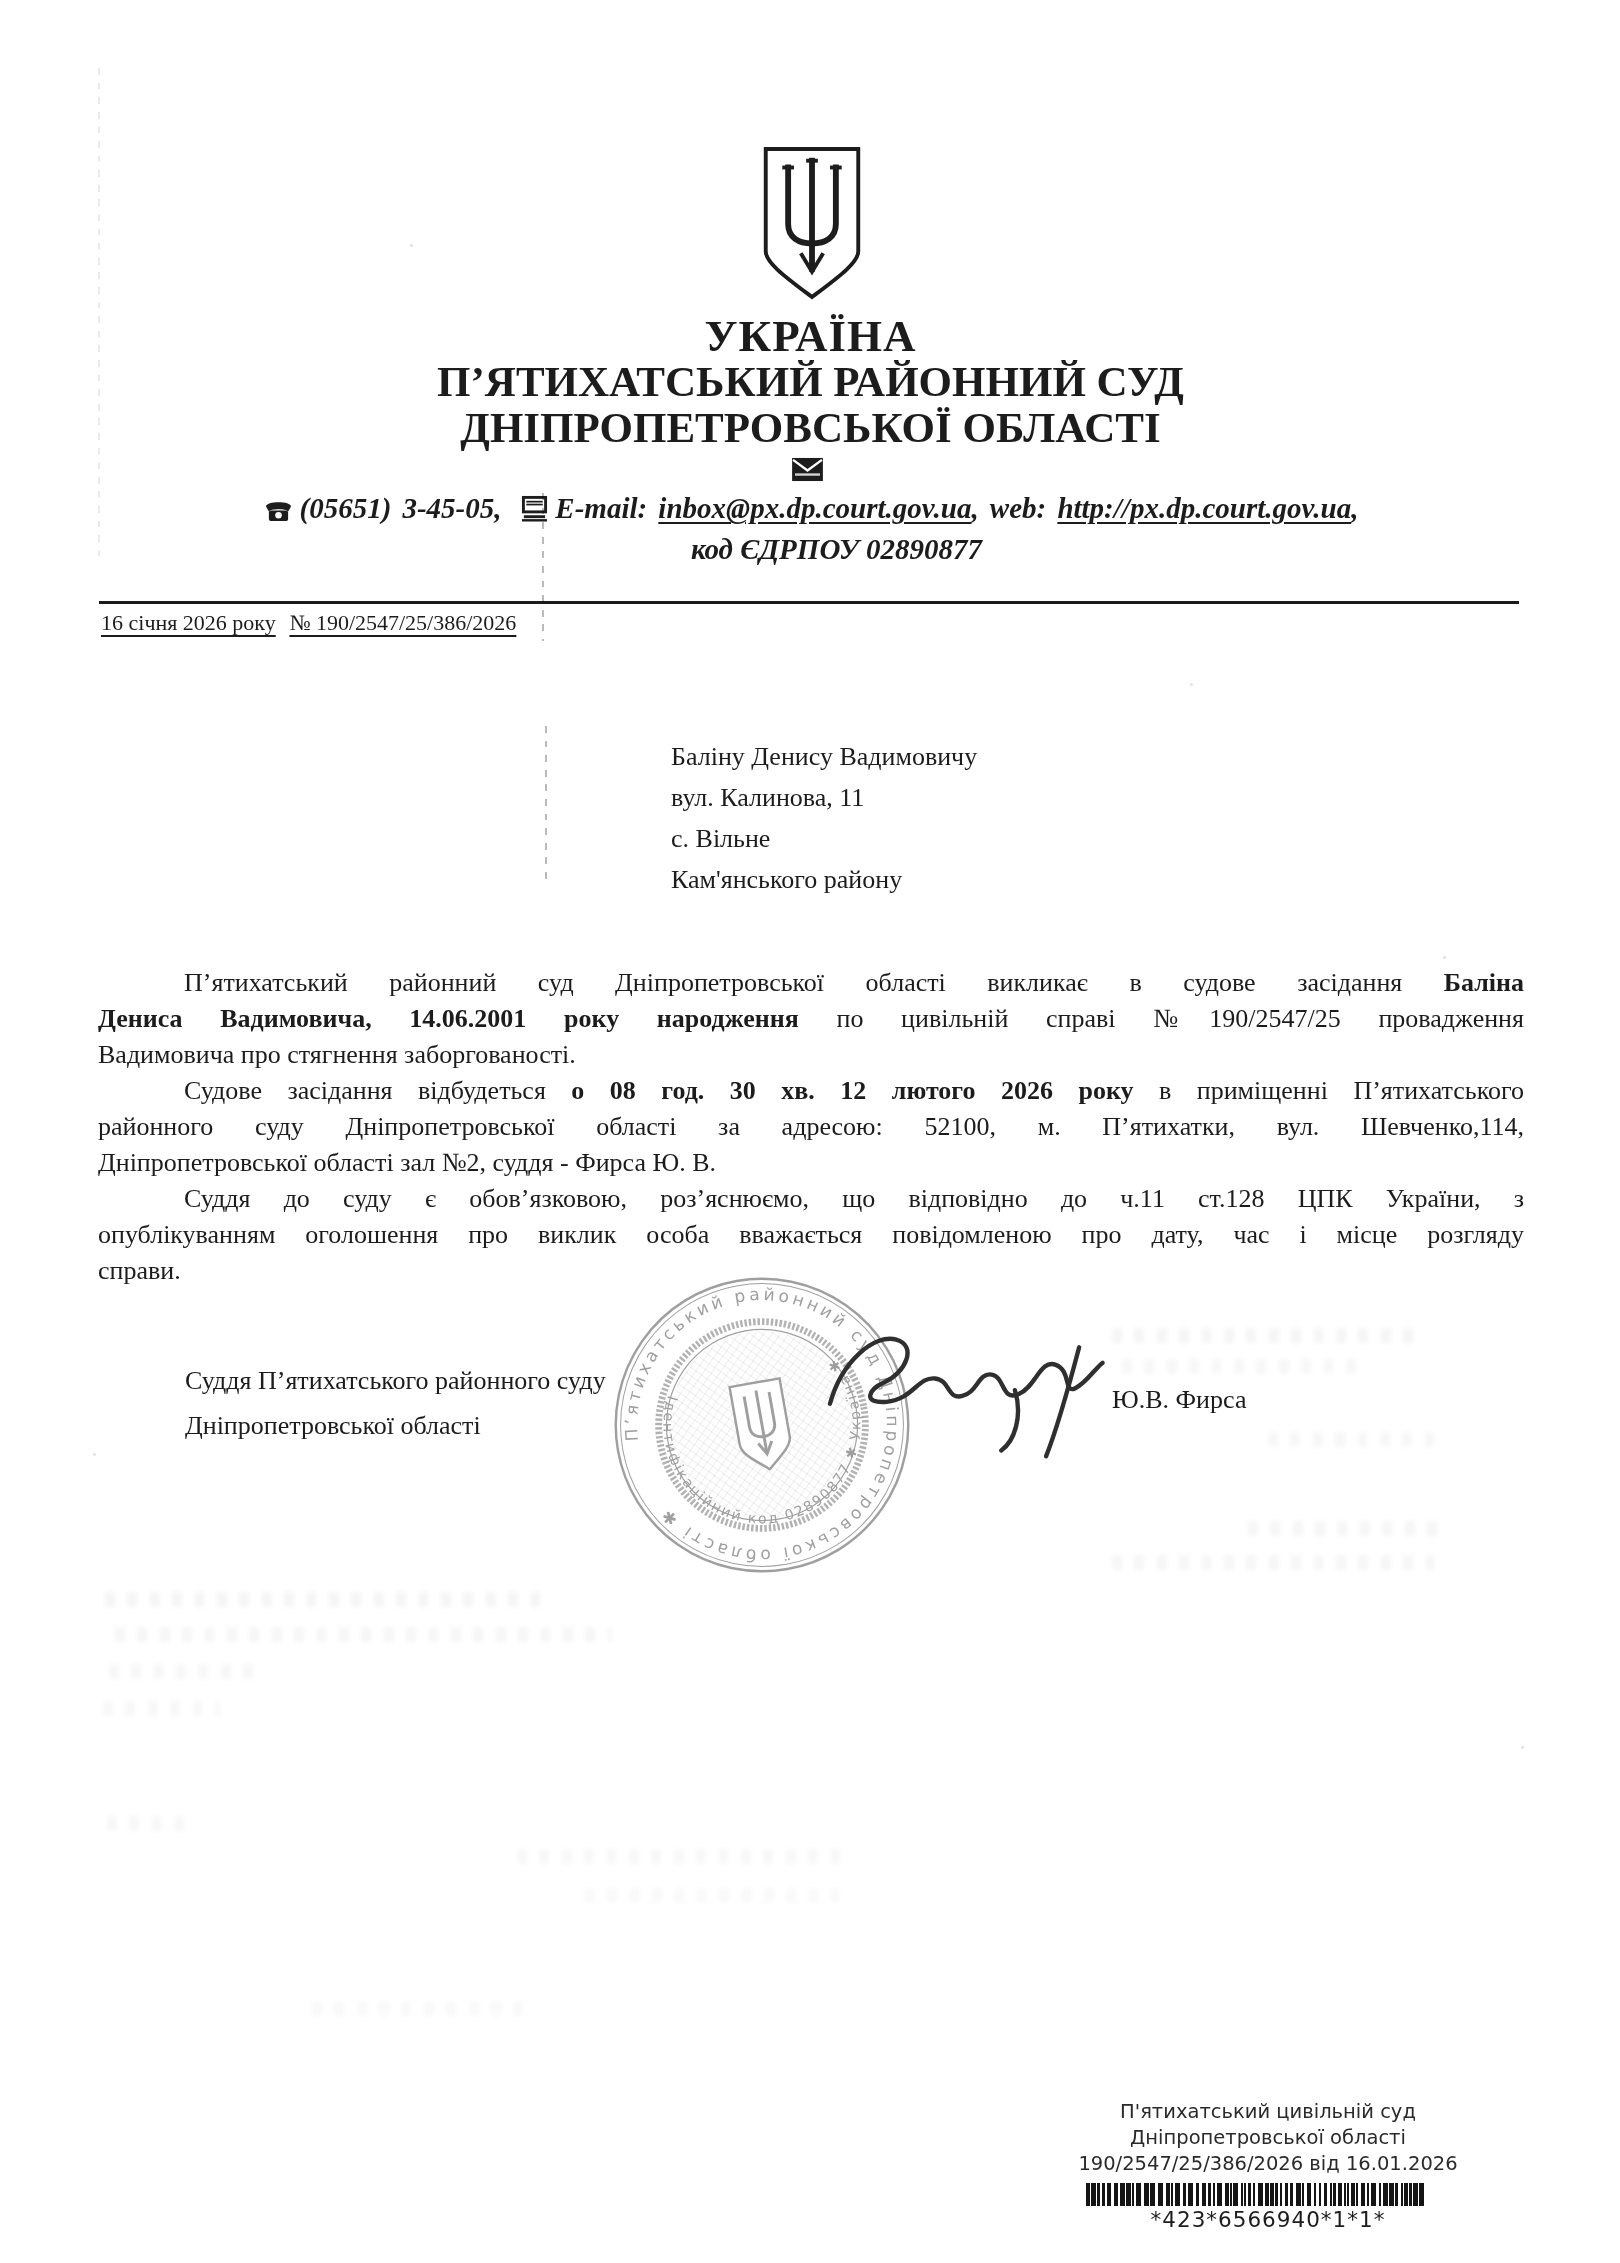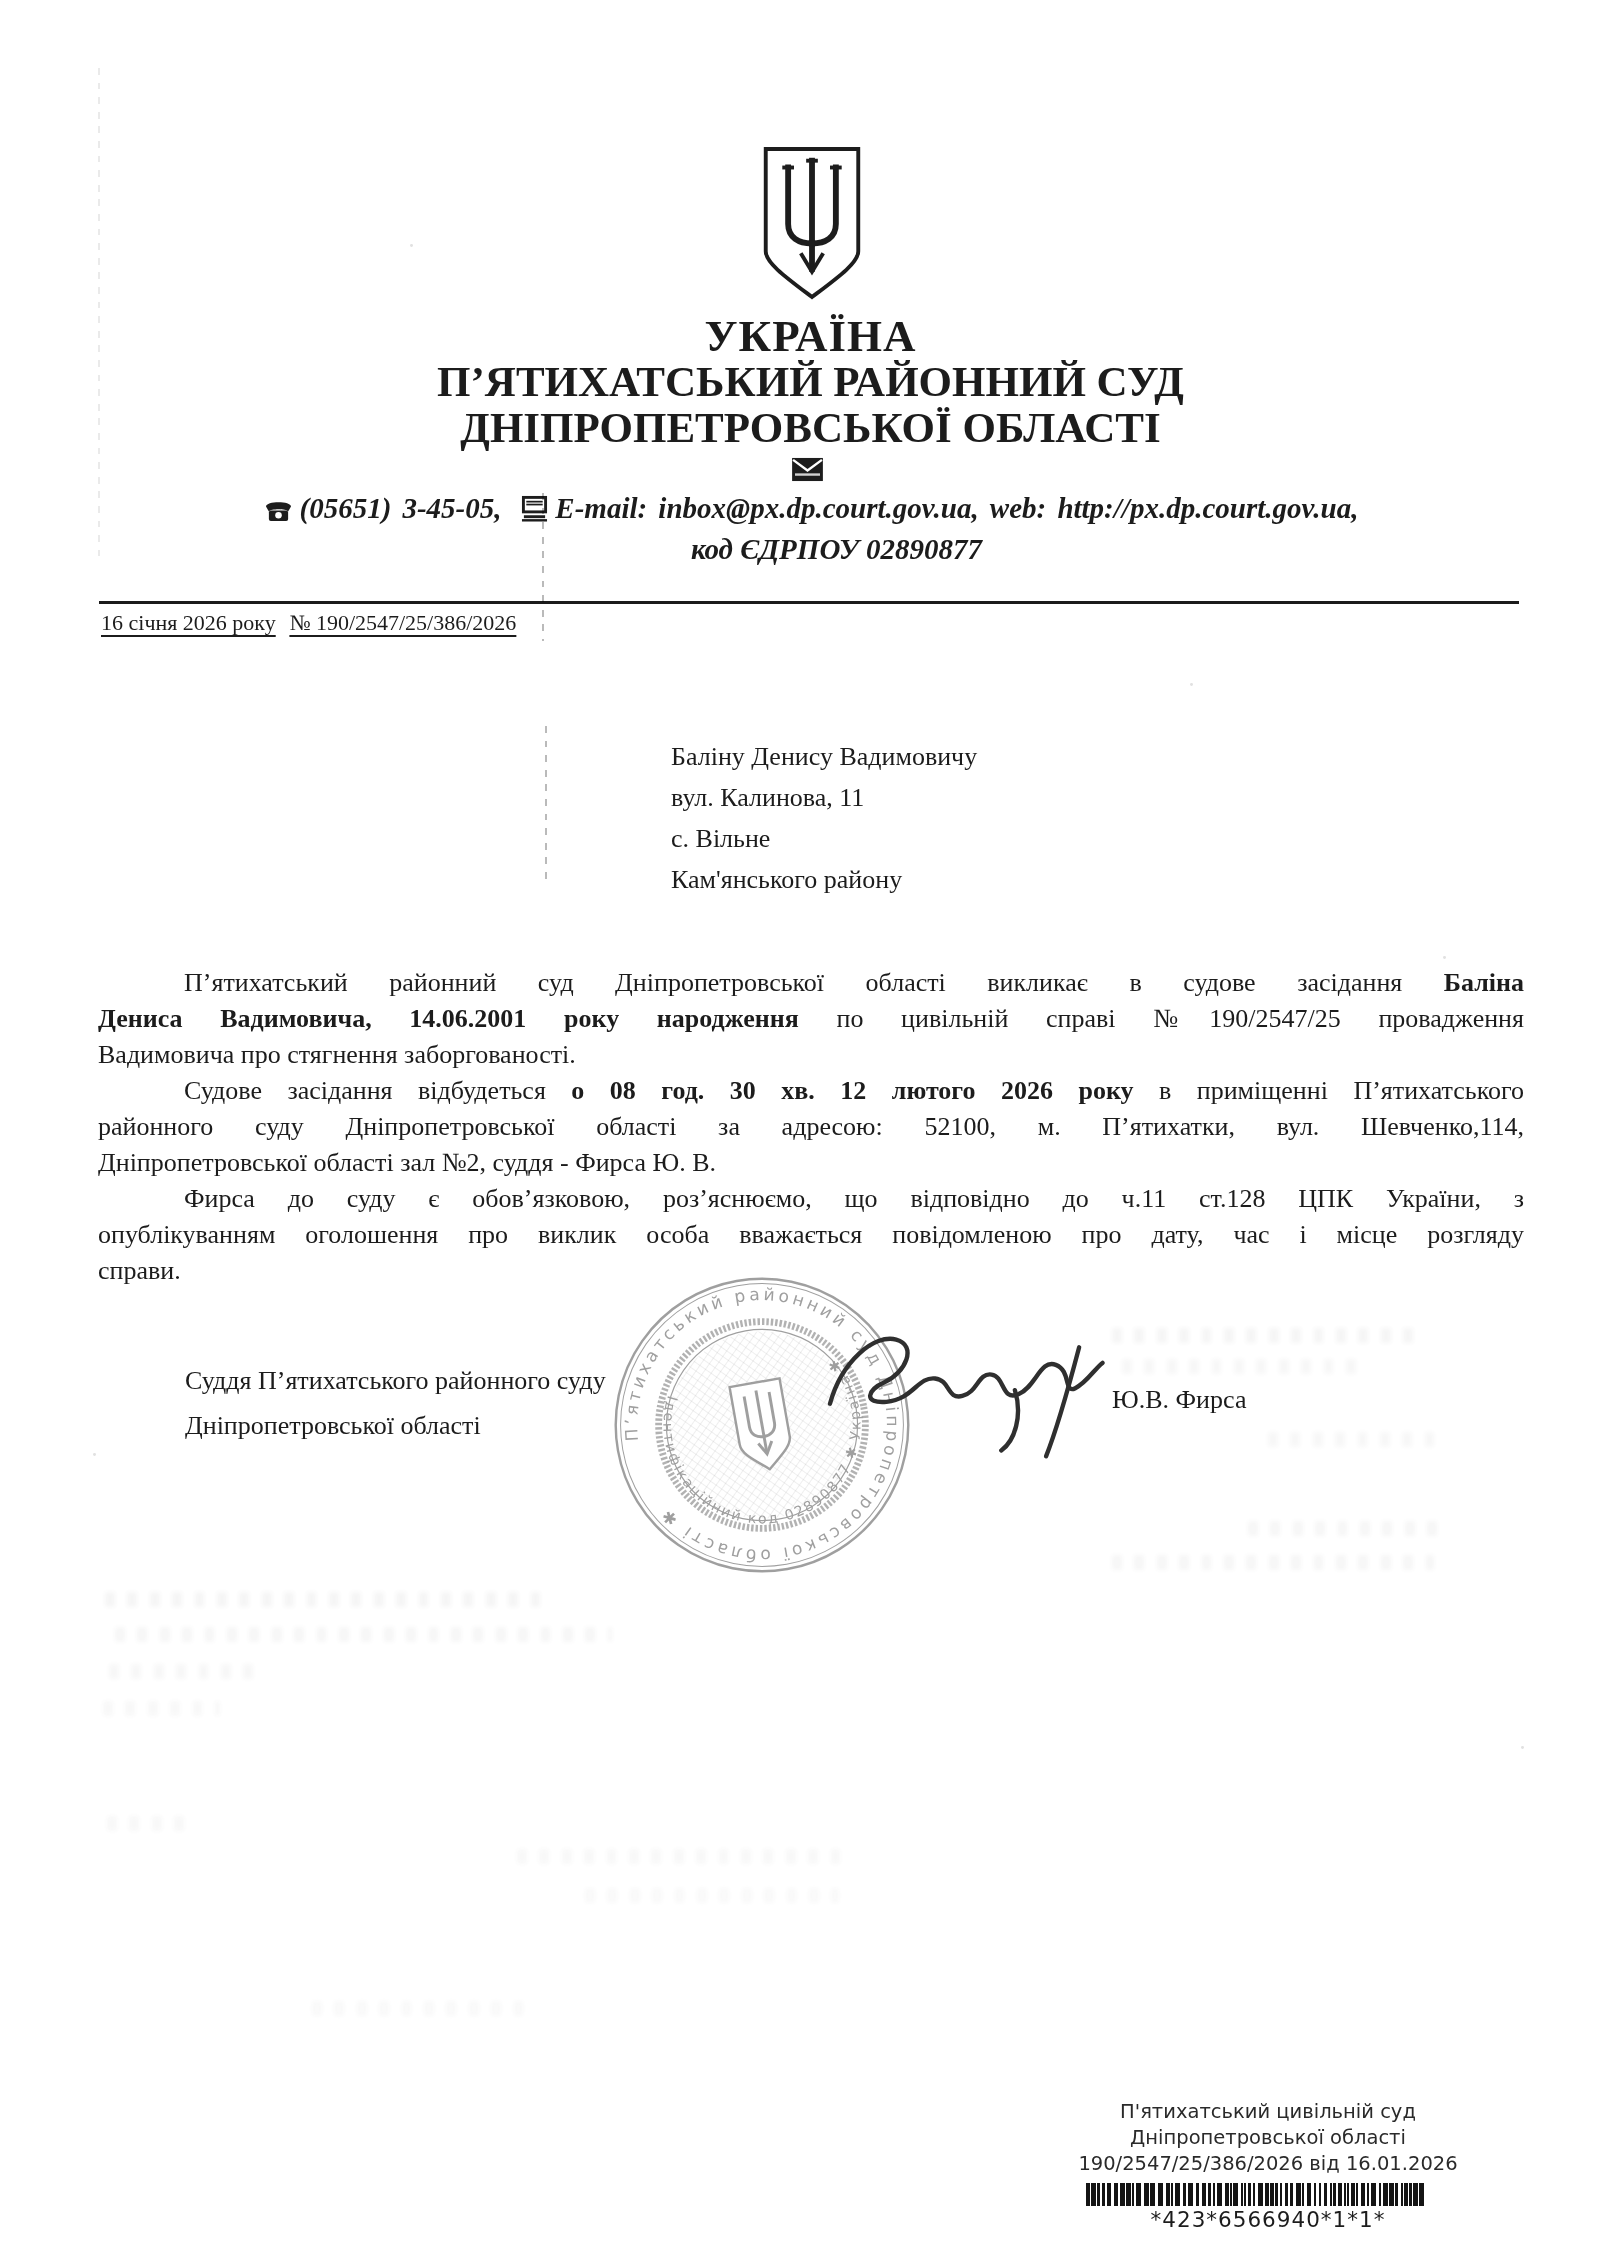--- a/index.html
+++ b/index.html
@@ -7,21 +7,21 @@
         font-family:"Liberation Serif","DejaVu Serif",serif;color:#1c1c1c;}
   
   .emblem{position:absolute;left:756px;top:144px;width:112px;height:160px;}
   .hline{position:absolute;left:0;width:1621px;text-align:center;white-space:nowrap;}
   .h-country{top:310px;font-size:45px;font-weight:bold;letter-spacing:1px;}
   .h-court1{top:357px;font-size:43px;font-weight:bold;}
   .h-court2{top:403px;font-size:43px;font-weight:bold;}
   .h-addr{top:452px;font-size:29px;font-weight:bold;font-style:italic;word-spacing:4.9px;}
   .h-contact{top:492px;font-size:29px;font-weight:bold;font-style:italic;word-spacing:3.9px;}
   .h-edrpou{top:533px;font-size:29px;font-weight:bold;font-style:italic;padding-left:26px;}
-  .uline{text-decoration-thickness:2px;text-underline-offset:3.9px;margin-top:16px;}
+  .uline{text-decoration:underline;text-decoration-thickness:2px;text-underline-offset:3.9px;margin-top:16px;}
   .inline-ico{display:inline-block;vertical-align:-3.9px;margin:0 5.9px 0 0;}
   
   .rule{position:absolute;left:99px;top:601px;width:1420px;height:2.9px;background:#1b1b1b;}
   .refline{position:absolute;left:101px;top:610px;font-size:22px;
            text-decoration:underline;text-decoration-thickness:1.5px;text-underline-offset:4.9px;}
   .refline .num{margin-left:13.7px;}
   
   .recipient{position:absolute;left:671px;top:736px;font-size:26px;line-height:41px;}
   
   .body-text{position:absolute;left:98px;top:965px;width:1426px;font-size:26px;}
@@ -113,21 +113,21 @@
     <div>Кам'янського району</div>
   </div>
 
   <div class="body-text" id="body-text">
       <div class="bline indent just"><span>П’ятихатський районний суд Дніпропетровської області викликає в судове засідання </span><span class="b">Баліна</span></div>
       <div class="bline just"><span class="b">Дениса Вадимовича, 14.06.2001 року народження</span><span> по цивільній справі №190/2547/25 провадження</span></div>
       <div class="bline"><span>Вадимовича про стягнення заборгованості.</span></div>
       <div class="bline indent just"><span>Судове засідання відбудеться </span><span class="b">о 08 год. 30 хв. 12 лютого 2026 року</span><span> в приміщенні П’ятихатського</span></div>
       <div class="bline just"><span>районного суду Дніпропетровської області за адресою: 52100, м. П’ятихатки, вул. Шевченко,114,</span></div>
       <div class="bline"><span>Дніпропетровської області зал №2, суддя - Фирса Ю. В.</span></div>
-      <div class="bline indent just"><span>Фирса до суду є обов’язковою, роз’яснюємо, що відповідно до ч.11 ст.128 ЦПК України, з</span></div>
+      <div class="bline indent just"><span>Суддя до суду є обов’язковою, роз’яснюємо, що відповідно до ч.11 ст.128 ЦПК України, з</span></div>
       <div class="bline just"><span>опублікуванням оголошення про виклик особа вважається повідомленою про дату, час і місце розгляду</span></div>
       <div class="bline"><span>справи.</span></div>
     </div>
 
   <div class="sig-label">
     <div>Суддя П’ятихатського районного суду</div>
     <div>Дніпропетровської області</div>
   </div>
   <div class="judge-name">Ю.В. Фирса</div>
 

